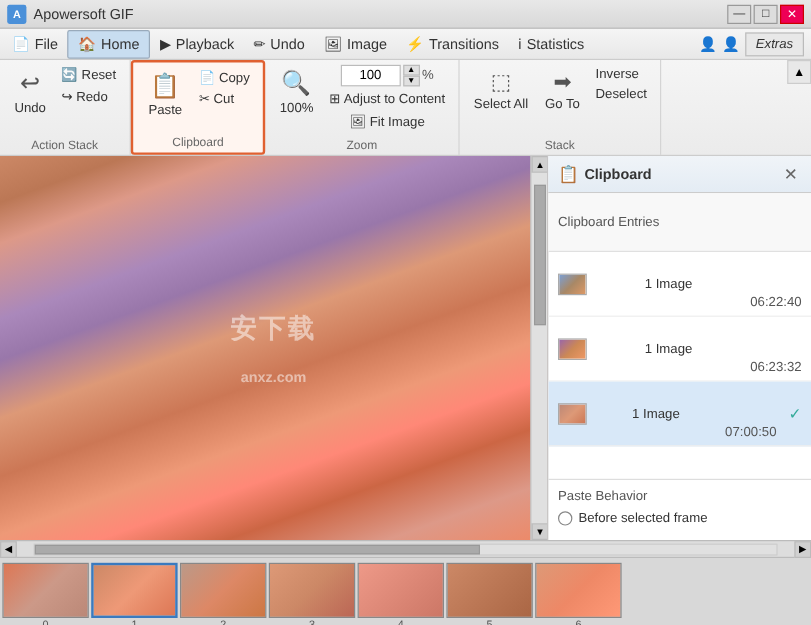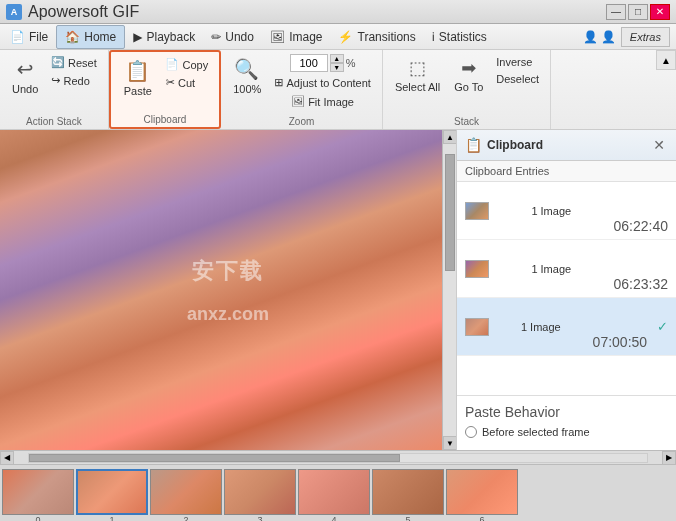--- a/index.html
+++ b/index.html
@@ -10,21 +10,21 @@
       background: linear-gradient(to bottom, #e8e8e8, #d8d8d8);
       height: 24px;
       display: flex;
       align-items: center;
       padding: 0 6px;
       border-bottom: 1px solid #aaa;
       justify-content: space-between;
     }
     .title-bar-left { display: flex; align-items: center; gap: 6px; }
     .title-bar-icon { width: 16px; height: 16px; background: #4a90d9; border-radius: 2px; display: flex; align-items: center; justify-content: center; color: white; font-size: 9px; font-weight: bold; }
-    .title-bar-title { font-size: 16px; color: #333; }
+    .title-bar-title { font-size: 12px; color: #333; }
     .title-bar-controls { display: flex; gap: 2px; }
     .title-btn { width: 20px; height: 16px; display: flex; align-items: center; justify-content: center; font-size: 10px; cursor: pointer; border: 1px solid #999; background: #ddd; color: #333; }
     .title-btn.close { background: #e05; color: white; border-color: #c00; }
 
     
     .menu-bar {
       background: linear-gradient(to bottom, #f5f5f5, #e8e8e8);
       height: 26px;
       display: flex;
       align-items: center;
@@ -100,21 +100,21 @@
     }
     .ribbon-col { display: flex; flex-direction: column; gap: 1px; justify-content: center; }
     .ribbon-highlight {
       border: 2px solid #e06030 !important;
       background: #fff5f0 !important;
       border-radius: 3px;
     }
 
     
     .zoom-input {
-      width: 38px;
+      width: 50px;
       height: 18px;
       border: 1px solid #bbb;
       text-align: center;
       font-size: 11px;
       background: white;
     }
     .zoom-spinners { display: flex; flex-direction: column; }
     .zoom-spinner-btn {
       width: 14px;
       height: 9px;
@@ -173,21 +173,21 @@
       align-items: center;
       gap: 6px;
       font-size: 12px;
       font-weight: bold;
       color: #333;
     }
     .clipboard-icon { width: 16px; height: 16px; color: #5588bb; font-size: 14px; }
     .close-btn { cursor: pointer; color: #666; font-size: 14px; width: 18px; height: 18px; display: flex; align-items: center; justify-content: center; }
 
     .clipboard-section-label {
-      padding: 4px 8px;
+      padding: 18px 8px;
       font-size: 11px;
       color: #555;
       border-bottom: 1px solid #e0e0e0;
       background: #f8f8f8;
     }
     .clipboard-entries {
       flex: 1;
       overflow-y: auto;
     }
     .clipboard-entry {
@@ -207,29 +207,29 @@
       flex-shrink: 0;
       position: relative;
       overflow: hidden;
     }
     .entry-thumb-img {
       width: 100%;
       height: 100%;
       background: linear-gradient(135deg, #7b9fd4 0%, #a88866 50%, #dd9966 100%);
     }
     .entry-label { font-size: 11px; color: #333; flex: 1; text-align: center; }
-    .entry-time { font-size: 14px; color: #555; margin-top: 31px; }
+    .entry-time { font-size: 11px; color: #555; margin-top: 31px; }
     .entry-check { color: #3a9; font-size: 13px; margin-left: 4px; }
 
     .paste-behavior {
       padding: 8px;
       border-top: 1px solid #ddd;
     }
     .paste-behavior-title {
-      font-size: 14px;
+      font-size: 11px;
       color: #555;
       margin-bottom: 6px;
     }
     .radio-option {
       display: flex;
       align-items: center;
       gap: 5px;
       font-size: 11px;
       color: #333;
       margin-bottom: 4px;
@@ -486,21 +486,21 @@
 
   <div class="ribbon-collapse-btn">▲</div>
 </div>
 
 <div class="content-area">
 
   <div class="canvas-area">
     <div class="canvas-image" style="background: linear-gradient(160deg, #cc8866 0%, #bb7755 8%, #dd9988 15%, #aa88bb 28%, #9977aa 35%, #dd9977 45%, #cc7755 55%, #ee9977 65%, #ff8877 72%, #cc6644 80%, #dd9988 90%, #ee8866 100%);">
       <div class="watermark">
         <div style="font-size:22px;opacity:0.5;color:#fff;letter-spacing:2px;">安下载</div>
-        <div style="font-size:18px;opacity:0.5;color:#fff;margin-top:18px;">anxz.com</div>
+        <div style="font-size:12px;opacity:0.5;color:#fff;margin-top:18px;">anxz.com</div>
       </div>
     </div>
     <div class="canvas-side-scroll">
       <div class="vscroll-arrow">▲</div>
       <div class="vscroll-track">
         <div class="vscroll-thumb"></div>
       </div>
       <div class="vscroll-arrow">▼</div>
     </div>
   </div>

